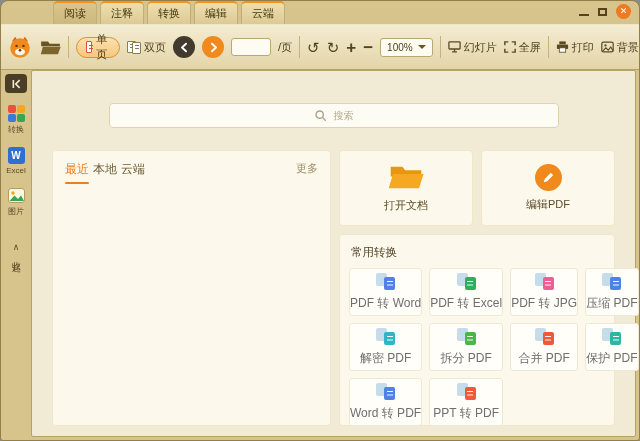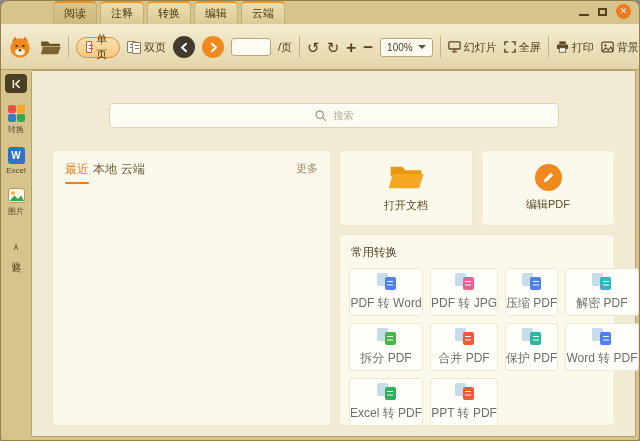--- a/index.html
+++ b/index.html
@@ -286,20 +286,27 @@
               <div class="tile">
                 <span class="tile-icon">
                     <span class="ti-back"></span>
                     <span class="ti-front" style="background: rgb(79, 129, 232);"></span>
                   </span>
                 <span class="lbl">PDF 转 Word</span>
               </div>
               <div class="tile">
                 <span class="tile-icon">
                     <span class="ti-back"></span>
+                    <span class="ti-front" style="background: rgb(47, 174, 91);"></span>
+                  </span>
+                <span class="lbl">PDF 转 Excel</span>
+              </div>
+              <div class="tile">
+                <span class="tile-icon">
+                    <span class="ti-back"></span>
                     <span class="ti-front" style="background: rgb(239, 94, 147);"></span>
                   </span>
                 <span class="lbl">PDF 转 JPG</span>
               </div>
 
               <div class="tile">
                 <span class="tile-icon">
                     <span class="ti-back"></span>
                     <span class="ti-front" style="background: rgb(79, 129, 232);"></span>
                   </span>
@@ -333,27 +340,20 @@
                     <span class="ti-front" style="background: rgb(47, 182, 160);"></span>
                   </span>
                 <span class="lbl">保护 PDF</span>
               </div>
               <div class="tile">
                 <span class="tile-icon">
                     <span class="ti-back"></span>
                     <span class="ti-front" style="background: rgb(79, 129, 232);"></span>
                   </span>
                 <span class="lbl">Word 转 PDF</span>
-              </div>
-              <div class="tile">
-                <span class="tile-icon">
-                    <span class="ti-back"></span>
-                    <span class="ti-front" style="background: rgb(47, 174, 91);"></span>
-                  </span>
-                <span class="lbl">Excel 转 PDF</span>
               </div>
               <div class="tile">
                 <span class="tile-icon">
                     <span class="ti-back"></span>
                     <span class="ti-front" style="background: rgb(240, 88, 58);"></span>
                   </span>
                 <span class="lbl">PPT 转 PDF</span>
               </div>
 
             </div>

